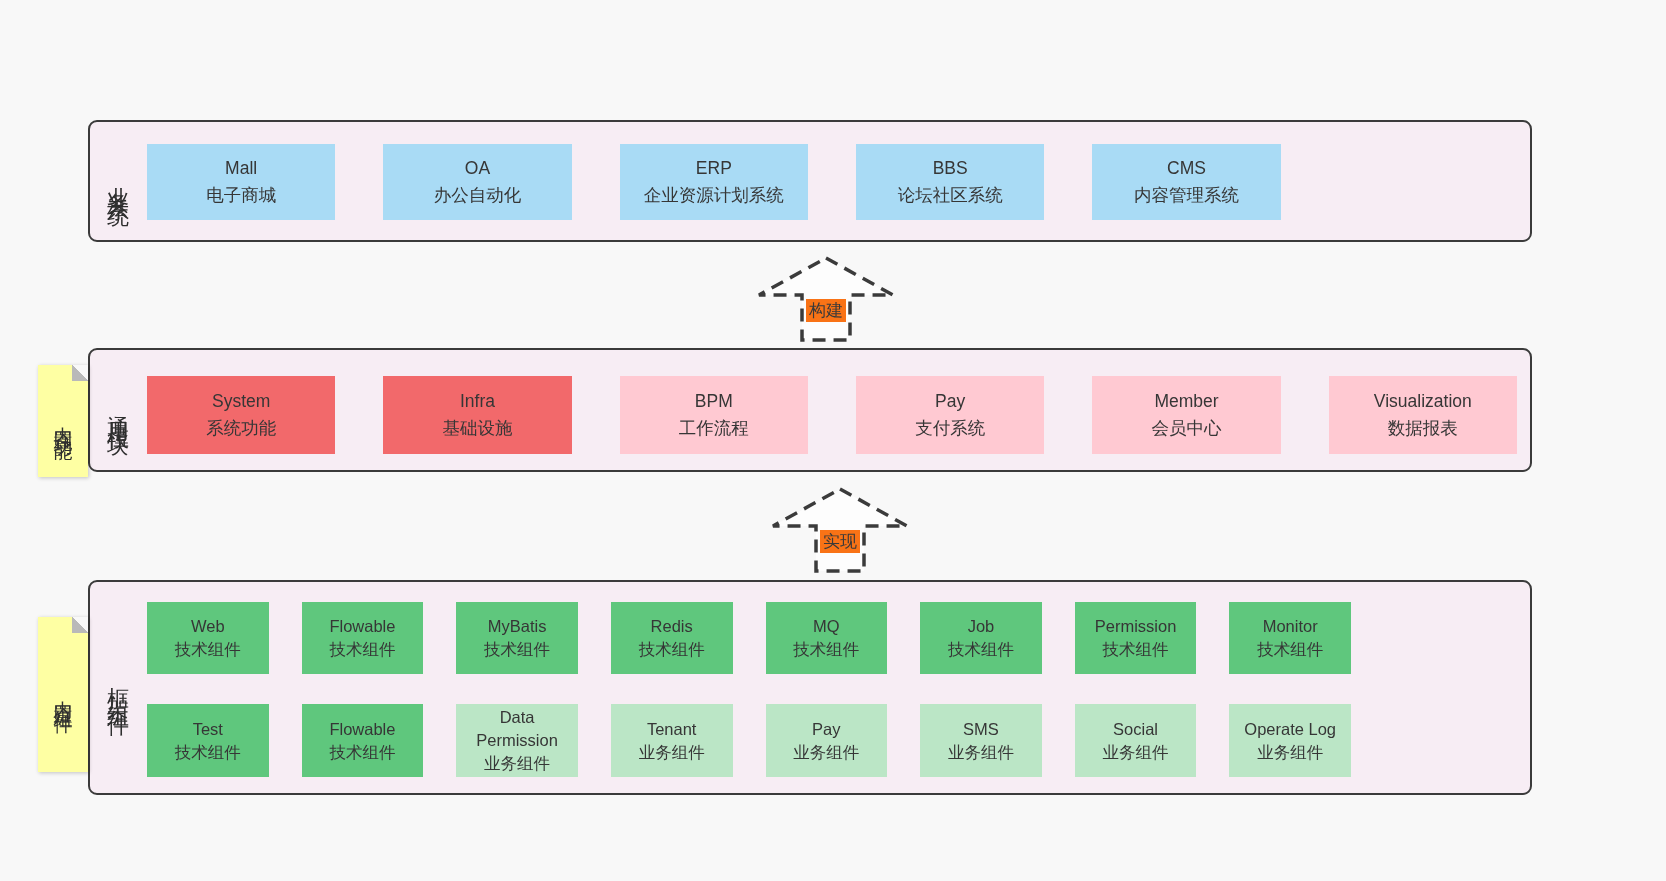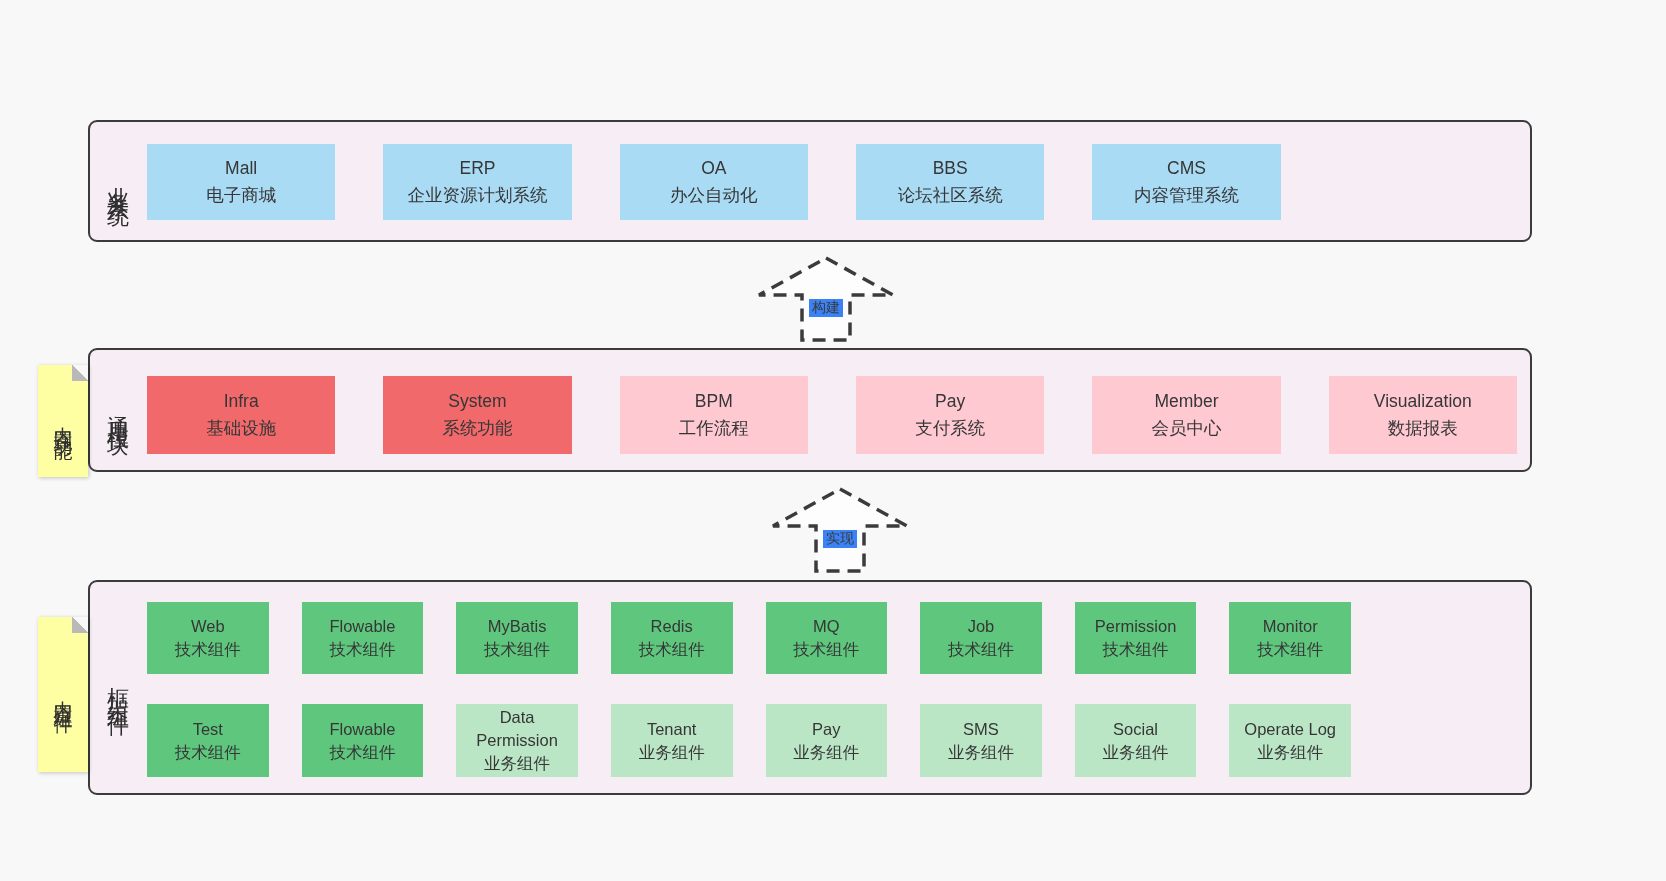--- a/index.html
+++ b/index.html
@@ -120,44 +120,44 @@
 
   .arrow { position:absolute; width:140px; height:88px; }
   #arrow-build     { left:756px; top:255px; }
   #arrow-implement { left:770px; top:486px; }
   .arrow svg { position:absolute; inset:0; }
   .arrow-label {
     position:absolute;
     left:50%;
     top:44px;
     transform:translateX(-50%);
-    background:#3b82f6;
-    font-size:14px;
+    background:#f97316;
+    font-size:17px;
     padding:0 3px;
     color:#3a3a3a;
     white-space:nowrap;
   }
 </style>
 </head>
 <body>
 
 <div class="panel" id="panel-business">
   <div class="side-label">业务系统</div>
   <div class="row row-6">
     <div class="box blue">
       <div class="t">Mall</div>
       <div class="s">电子商城</div>
     </div>
     <div class="box blue">
+      <div class="t">OA</div>
+      <div class="s">办公自动化</div>
+    </div>
+    <div class="box blue">
       <div class="t">ERP</div>
       <div class="s">企业资源计划系统</div>
-    </div>
-    <div class="box blue">
-      <div class="t">OA</div>
-      <div class="s">办公自动化</div>
     </div>
     <div class="box blue">
       <div class="t">BBS</div>
       <div class="s">论坛社区系统</div>
     </div>
     <div class="box blue">
       <div class="t">CMS</div>
       <div class="s">内容管理系统</div>
     </div>
   </div>
@@ -170,26 +170,26 @@
   <span class="arrow-label">构建</span>
 </div>
 
 <div class="note" id="note-modules">
   <span class="note-text">内置功能</span>
 </div>
 <div class="panel" id="panel-modules">
   <div class="side-label">通用模块</div>
   <div class="row row-6">
     <div class="box red">
+      <div class="t">System</div>
+      <div class="s">系统功能</div>
+    </div>
+    <div class="box red">
       <div class="t">Infra</div>
       <div class="s">基础设施</div>
-    </div>
-    <div class="box red">
-      <div class="t">System</div>
-      <div class="s">系统功能</div>
     </div>
     <div class="box pink">
       <div class="t">BPM</div>
       <div class="s">工作流程</div>
     </div>
     <div class="box pink">
       <div class="t">Pay</div>
       <div class="s">支付系统</div>
     </div>
     <div class="box pink">

